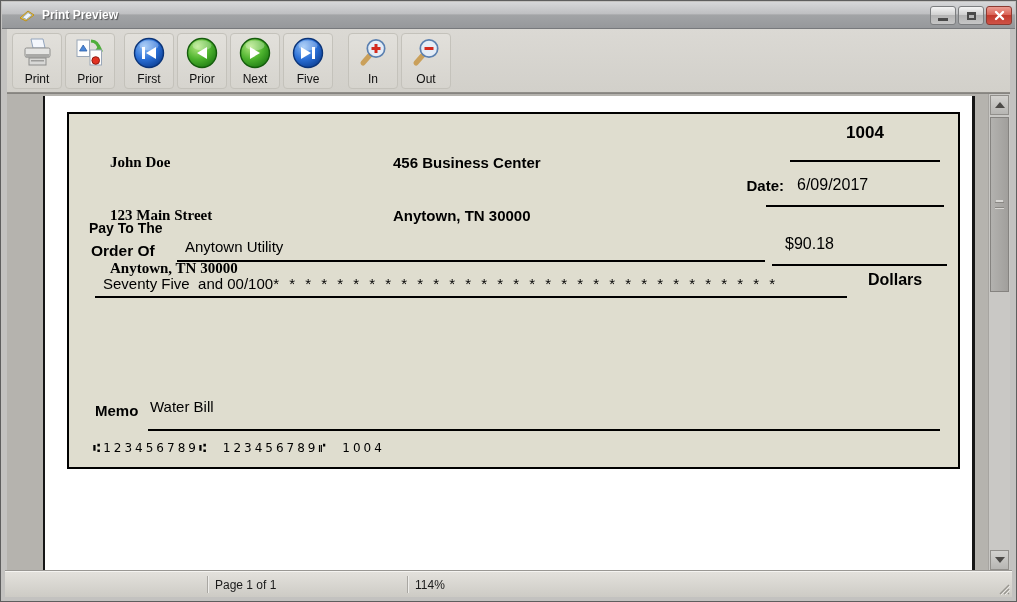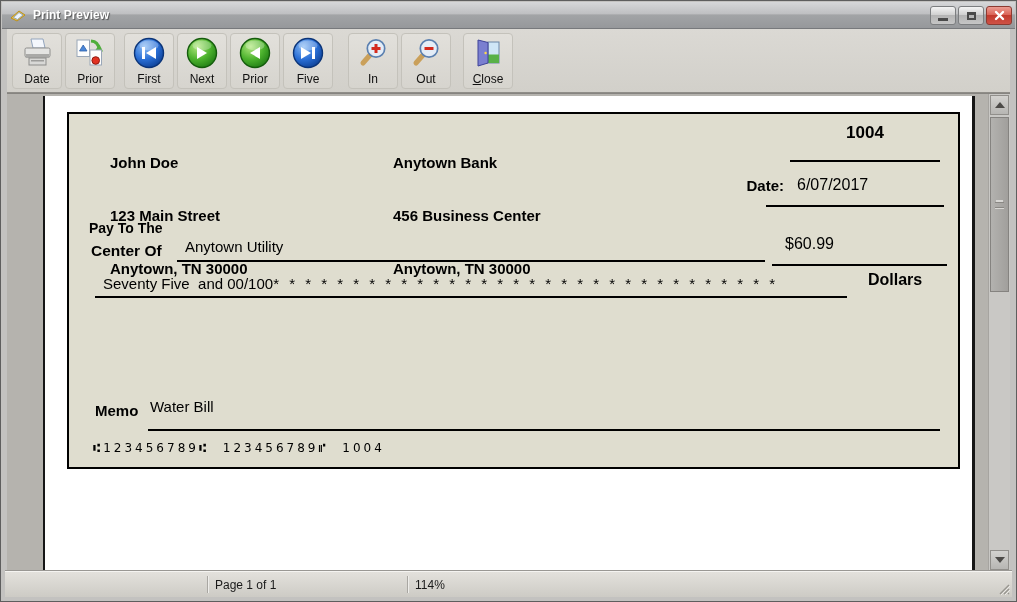--- a/index.html
+++ b/index.html
@@ -4,21 +4,21 @@
 <style>
   * { margin:0; padding:0; box-sizing:border-box; }
   body { font-family:"Liberation Sans", sans-serif; background:#888; }
 
   .window { position:relative; width:1017px; height:602px;
     border:1px solid #5e5e5e; background:#c3c2c0; overflow:hidden; }
 
   
   .titlebar { position:absolute; top:1px; left:1px; right:1px; height:27px;
     background:linear-gradient(#d6d7d9 0%, #bfc0c2 45%, #a2a4a6 50%, #96989b 100%);
-    border-bottom:1px solid #77797c; display:flex; align-items:center; padding-left:7px; }
+    border-bottom:1px solid #77797c; display:flex; align-items:center; padding-left:16px; }
   .titleicon { width:18px; height:16px; margin-right:6px; display:flex; }
   .titletext { color:#fff; font-size:12px; font-weight:bold;
     text-shadow:1px 1px 1px rgba(60,60,60,.8); }
   .winbtns { position:absolute; right:3px; top:4px; display:flex; gap:2px; }
   .winbtn { width:26px; height:19px; border:1px solid #7c7e80; border-radius:3px;
     background:linear-gradient(#f4f4f4,#cdcdcd 50%,#b4b4b4 50%,#c6c6c6);
     display:flex; align-items:center; justify-content:center; cursor:pointer; }
   .winbtn.closebtn { background:linear-gradient(#eb9c92,#d95f52 50%,#c23a2d 50%,#cf5246);
     border-color:#8c3a31; }
   .g-min { width:10px; height:3px; background:#4a4a4a; margin-top:8px; }
@@ -128,21 +128,21 @@
     <div class="tbtn">
       <span class="ticon">
         <svg viewBox="0 0 32 32" width="32" height="32">
           <polygon points="10,2 22,2 24,11 12,11" fill="#f4f7fc" stroke="#93a5bd"></polygon>
           <rect x="4" y="11" width="25" height="9" rx="1.5" fill="#e4e4e2" stroke="#8d8d8b"></rect>
           <rect x="4.7" y="17" width="23.6" height="4" fill="#a9a9a7"></rect>
           <rect x="8" y="21" width="17" height="7" fill="#d8d8d6" stroke="#8d8d8b"></rect>
           <rect x="10" y="23" width="13" height="1.5" fill="#9c9c9a"></rect>
         </svg>
       </span>
-      <span class="tlabel">Date</span>
+      <span class="tlabel">Print</span>
     </div>
 
     <div class="tbtn">
       <span class="ticon">
         <svg viewBox="0 0 32 32" width="32" height="32">
           <rect x="3" y="3" width="12.5" height="16.5" fill="#fdfdfd" stroke="#9aa7b8"></rect>
           <polygon points="5.5,14 9.2,8 13,14" fill="#4a86d8" stroke="#2d5fa8" stroke-width="0.8"></polygon>
           <path d="M17 4 q7.5 0.5 8 8.5" fill="none" stroke="#4fae3a" stroke-width="3"></path>
           <polygon points="21,13.5 29,14.5 25.5,7.5" fill="#4fae3a"></polygon>
           <rect x="16" y="13" width="11.5" height="15" fill="#fdfdfd" stroke="#9aa7b8"></rect>
@@ -162,35 +162,35 @@
         </svg>
       </span>
       <span class="tlabel">First</span>
     </div>
 
     <div class="tbtn">
       <span class="ticon">
         <svg viewBox="0 0 32 32" width="32" height="32">
           <circle cx="16" cy="16" r="14.5" fill="url(#ggreen)" stroke="#145c0c" stroke-width="1.4"></circle>
           <ellipse cx="16" cy="8.5" rx="9.5" ry="5" fill="#fff" opacity="0.28"></ellipse>
+          <polygon points="21,10 21,22 11,16" fill="#fff"></polygon>
+        </svg>
+      </span>
+      <span class="tlabel">Prior</span>
+    </div>
+
+    <div class="tbtn">
+      <span class="ticon">
+        <svg viewBox="0 0 32 32" width="32" height="32">
+          <circle cx="16" cy="16" r="14.5" fill="url(#ggreen)" stroke="#145c0c" stroke-width="1.4"></circle>
+          <ellipse cx="16" cy="8.5" rx="9.5" ry="5" fill="#fff" opacity="0.28"></ellipse>
           <polygon points="11,10 11,22 21,16" fill="#fff"></polygon>
         </svg>
       </span>
       <span class="tlabel">Next</span>
-    </div>
-
-    <div class="tbtn">
-      <span class="ticon">
-        <svg viewBox="0 0 32 32" width="32" height="32">
-          <circle cx="16" cy="16" r="14.5" fill="url(#ggreen)" stroke="#145c0c" stroke-width="1.4"></circle>
-          <ellipse cx="16" cy="8.5" rx="9.5" ry="5" fill="#fff" opacity="0.28"></ellipse>
-          <polygon points="21,10 21,22 11,16" fill="#fff"></polygon>
-        </svg>
-      </span>
-      <span class="tlabel">Prior</span>
     </div>
 
     <div class="tbtn">
       <span class="ticon">
         <svg viewBox="0 0 32 32" width="32" height="32">
           <circle cx="16" cy="16" r="14.5" fill="url(#gblue)" stroke="#0b3478" stroke-width="1.4"></circle>
           <ellipse cx="16" cy="8.5" rx="9.5" ry="5" fill="#fff" opacity="0.28"></ellipse>
           <polygon points="9,10 9,22 19,16" fill="#fff"></polygon>
           <rect x="20" y="10" width="3" height="12" fill="#fff"></rect>
         </svg>
@@ -213,63 +213,51 @@
       <span class="ticon">
         <svg viewBox="0 0 32 32" width="32" height="32">
           <line x1="13" y1="18" x2="6" y2="26" stroke="#caa05a" stroke-width="5" stroke-linecap="round"></line>
           <circle cx="19" cy="11.5" r="8.7" fill="#e4eefa" fill-opacity="0.92" stroke="#5b80b0" stroke-width="1.7"></circle>
           <path d="M14.5 11.5 h9" stroke="#d42a1e" stroke-width="3"></path>
         </svg>
       </span>
       <span class="tlabel">Out</span>
     </div>
 
-    <div class="tbtn gap-m">
-      <span class="ticon">
-        <svg viewBox="0 0 32 32" width="32" height="32">
-          <rect x="16" y="5" width="11" height="21" fill="#cfe6f7" stroke="#6a86a8"></rect>
-          <rect x="16" y="17.5" width="11" height="8.5" fill="#58b148"></rect>
-          <polygon points="6,3 16,5.5 16,26 6,29" fill="#7a7fd0" stroke="#3e4398"></polygon>
-          <circle cx="13.6" cy="16" r="1.2" fill="#ffd84a"></circle>
-        </svg>
-      </span>
-      <span class="tlabel"><u>C</u>lose</span>
-    </div>
   </div>
 
   <div class="client">
     <div class="paper">
       <div class="check">
 
-        <div class="abs addr" style="left:41px; top:5px;">
+        <div class="abs addr" style="left:41px; top:5px;font-family:Liberation Serif, serif;">
           <div>John Doe</div>
           <div>123 Main Street</div>
           <div>Anytown, TN 30000</div>
         </div>
 
         <div class="abs addr" style="left:324px; top:5px;">
-          <div>Anytown Bank</div>
           <div>456 Business Center</div>
           <div>Anytown, TN 30000</div>
         </div>
 
         <div class="abs checknum" style="left:721px; top:9px;">1004</div>
         <div class="rule" style="left:721px; top:46px; width:150px;"></div>
 
         <div class="abs b" style="left:640px; top:63px; width:75px; text-align:right;">Date:</div>
-        <div class="abs" style="left:728px; top:62px; font-size:16px;">6/07/2017</div>
+        <div class="abs" style="left:728px; top:62px; font-size:16px;">6/09/2017</div>
         <div class="rule" style="left:697px; top:91px; width:178px;"></div>
 
         <div class="abs b" style="left:20px; top:106px; font-size:14px;">Pay To The</div>
-        <div class="abs b" style="left:22px; top:128px; font-size:15.5px;">Center Of</div>
+        <div class="abs b" style="left:22px; top:128px; font-size:15.5px;">Order Of</div>
 
         <div class="abs" style="left:116px; top:124px;">Anytown Utility</div>
         <div class="rule" style="left:108px; top:146px; width:588px;"></div>
 
-        <div class="abs" style="left:716px; top:121px; font-size:16px;">$60.99</div>
+        <div class="abs" style="left:716px; top:121px; font-size:16px;">$90.18</div>
         <div class="rule" style="left:703px; top:150px; width:175px;"></div>
 
         <div class="abs" style="left:34px; top:161px;"><span>Seventy Five  and 00/100</span><span class="stars">* * * * * * * * * * * * * * * * * * * * * * * * * * * * * * * *</span></div>
         <div class="rule" style="left:26px; top:182px; width:752px;"></div>
         <div class="abs b" style="left:799px; top:157px; font-size:16px;">Dollars</div>
 
         <div class="abs b" style="left:26px; top:288px;">Memo</div>
         <div class="abs" style="left:81px; top:284px;">Water Bill</div>
         <div class="rule" style="left:79px; top:315px; width:538px;"></div>
         <div class="rule" style="left:583px; top:315px; width:288px;"></div>

